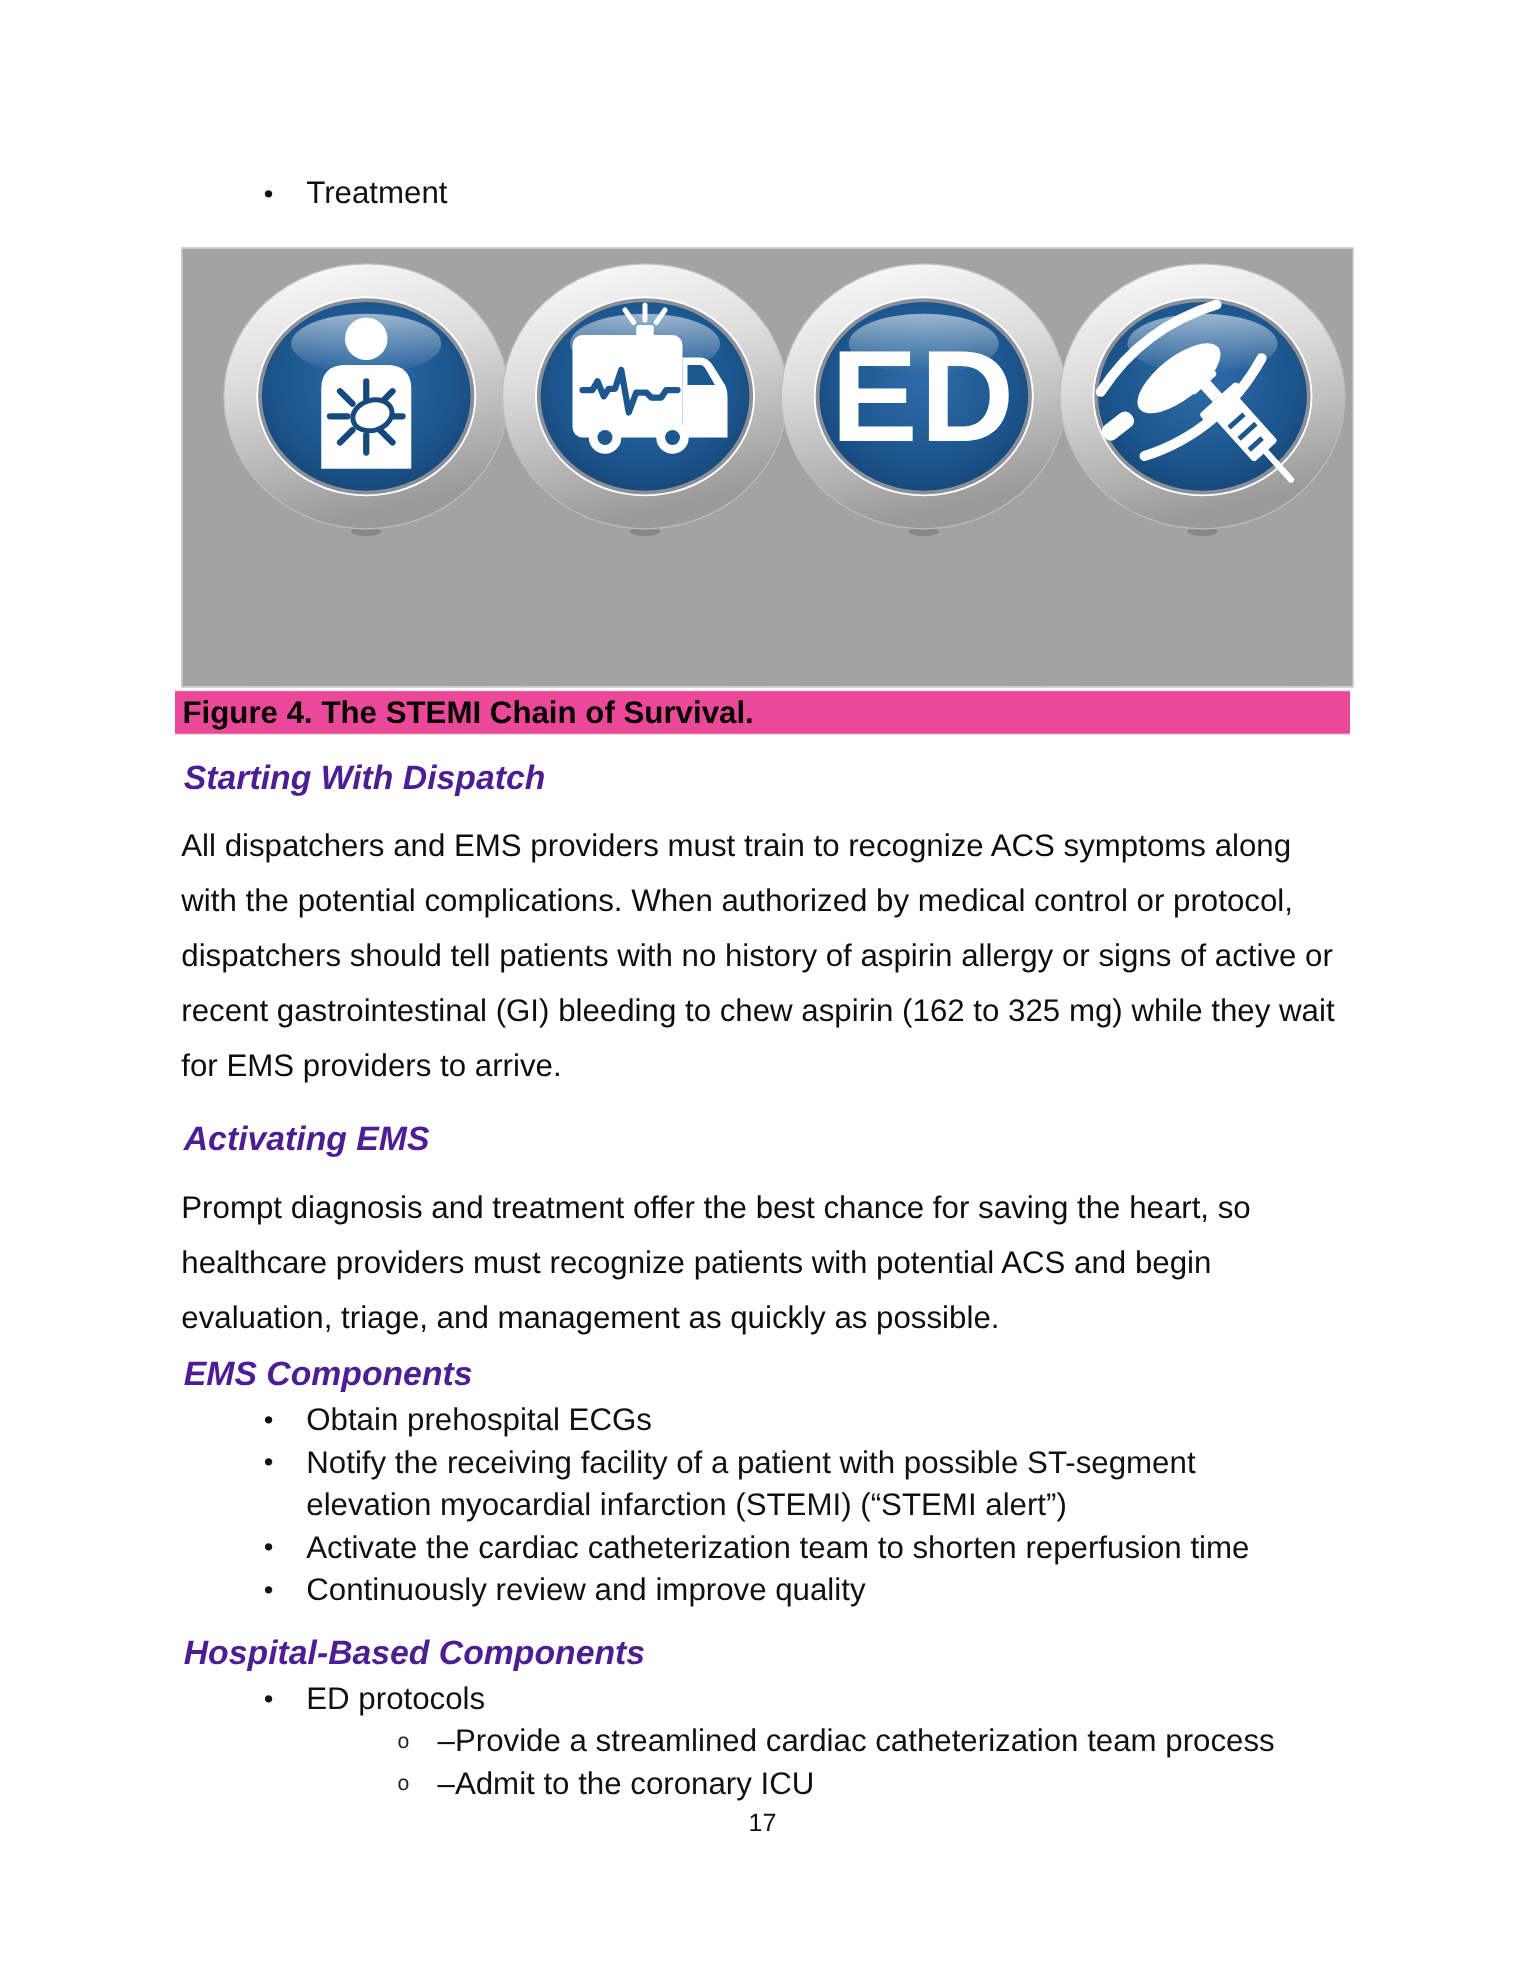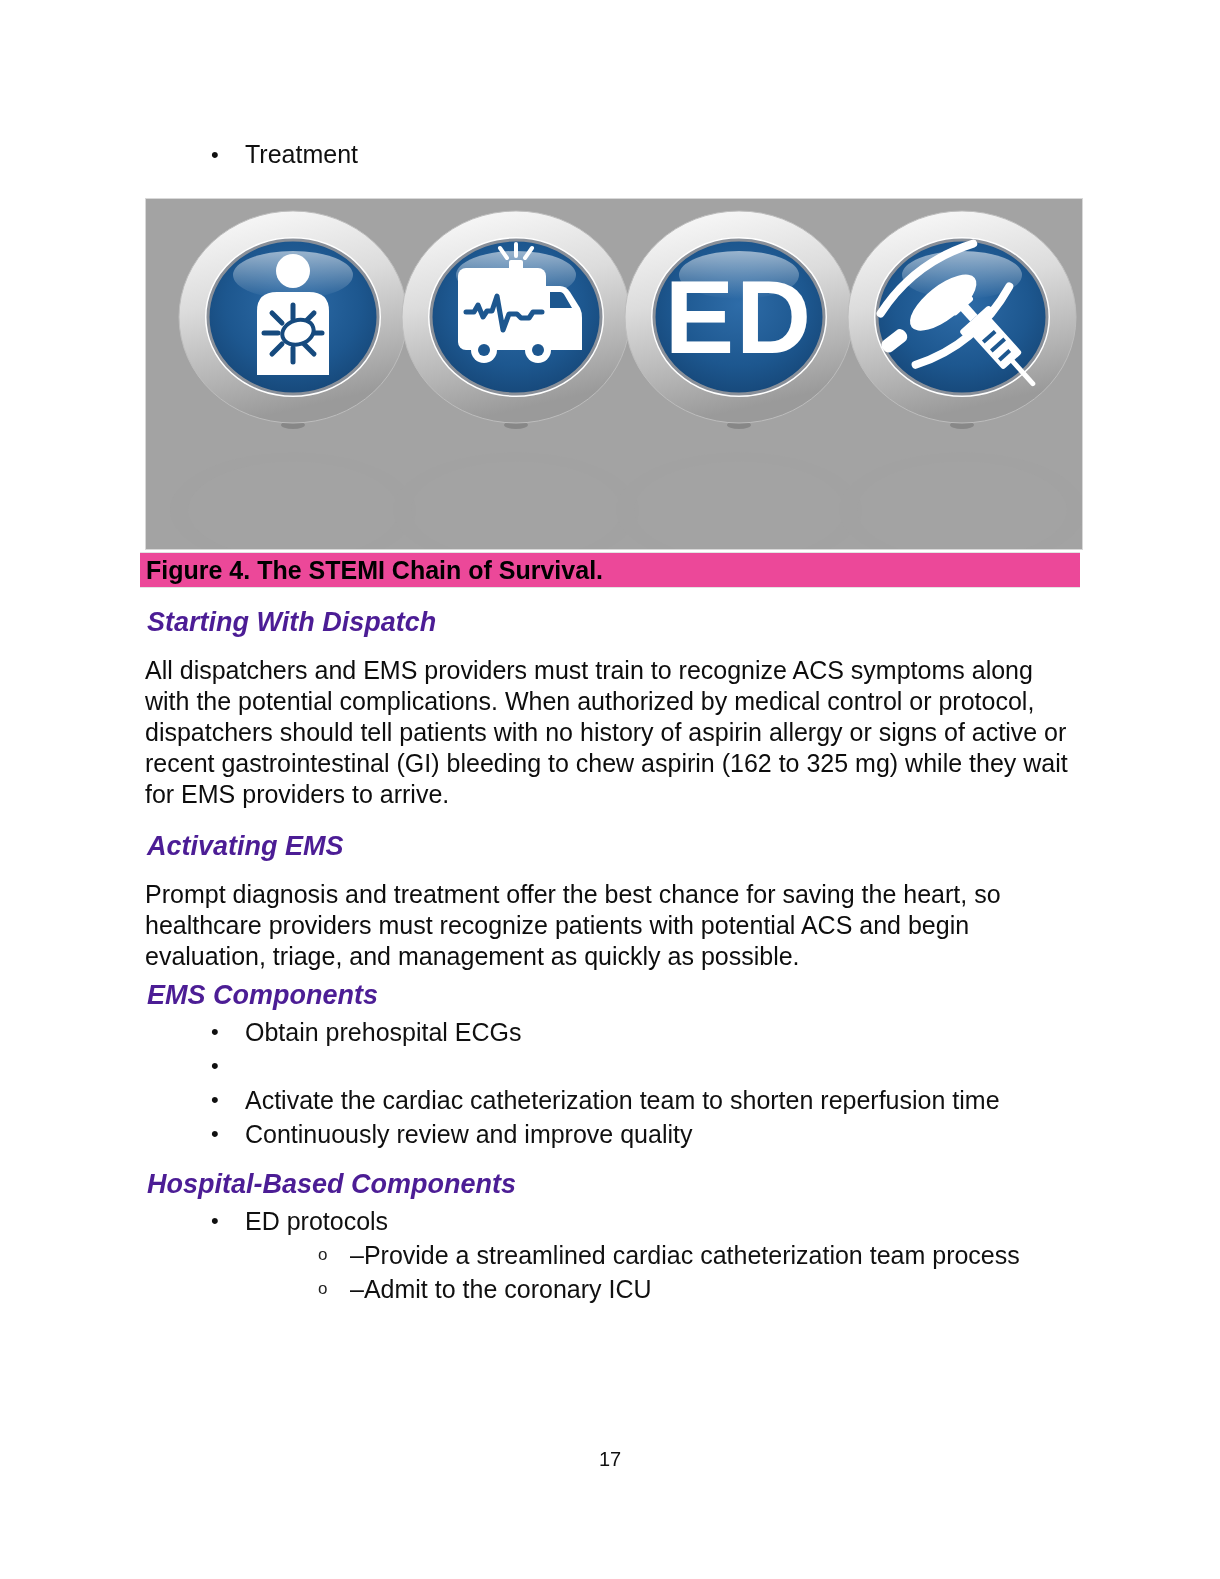--- a/index.html
+++ b/index.html
@@ -44,21 +44,21 @@
   }
   .red-h{
     margin:19px 0 0 2px;
     font-size:27px;
     font-weight:bold;font-style:italic;
     color:#4c1d95;
     line-height:31px;
   }
   .body-p{
     margin:17px 0 0 0;
-    font-size:25px;line-height:31px;
+    font-size:25px;line-height:44px;
     color:#0d0d0d;
   }
   .list{margin-top:4px;}
   .sub-row{display:flex;align-items:flex-start;padding-left:173px;font-size:25px;line-height:34px;}
   .sub-row .mk2{flex:none;width:32px;font-size:17px;line-height:34px;color:#222;}
   .sub-row .tx{max-width:730px;}
   .page-number{
     position:absolute;top:1448px;left:0;width:100%;
     text-align:center;font-size:20px;color:#111;
   }
@@ -201,20 +201,21 @@
     <p class="body-p">Prompt diagnosis and treatment offer the best chance for saving the heart, so healthcare providers must recognize patients with potential ACS and begin evaluation, triage, and management as quickly as possible.</p>
 
     <h2 class="red-h" style="margin-top:8px;">EMS Components</h2>
     <div class="list">
       <div class="bullet-row">
         <span class="mk">•</span>
         <span class="tx">Obtain prehospital ECGs</span>
       </div>
       <div class="bullet-row">
         <span class="mk">•</span>
+        <span class="tx">Notify the receiving facility of a patient with possible ST-segment elevation myocardial infarction (STEMI) (“STEMI alert”)</span>
       </div>
       <div class="bullet-row">
         <span class="mk">•</span>
         <span class="tx">Activate the cardiac catheterization team to shorten reperfusion time</span>
       </div>
       <div class="bullet-row">
         <span class="mk">•</span>
         <span class="tx">Continuously review and improve quality</span>
       </div>
     </div>

